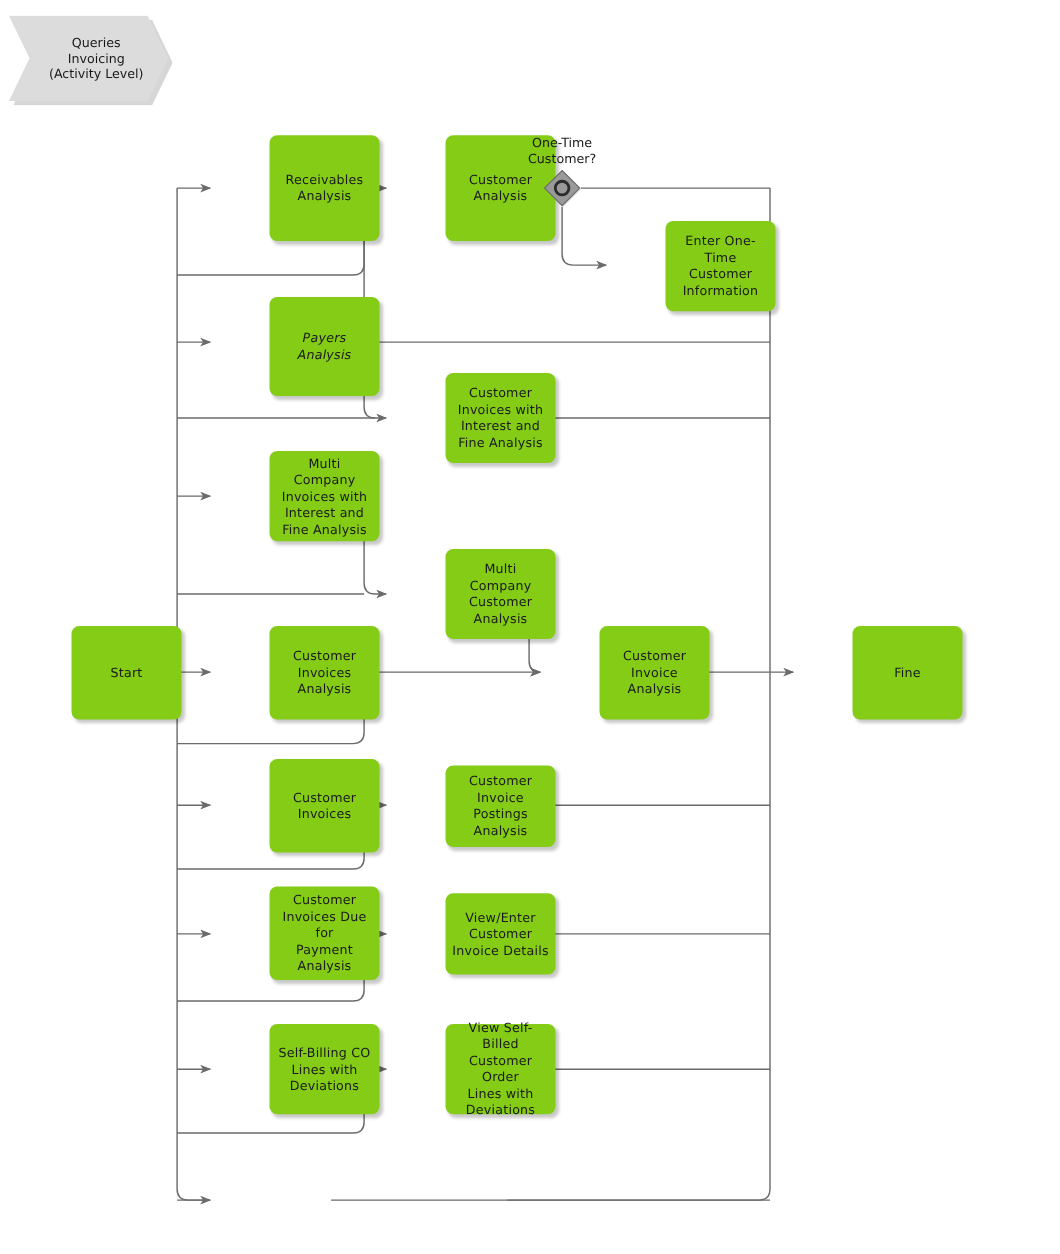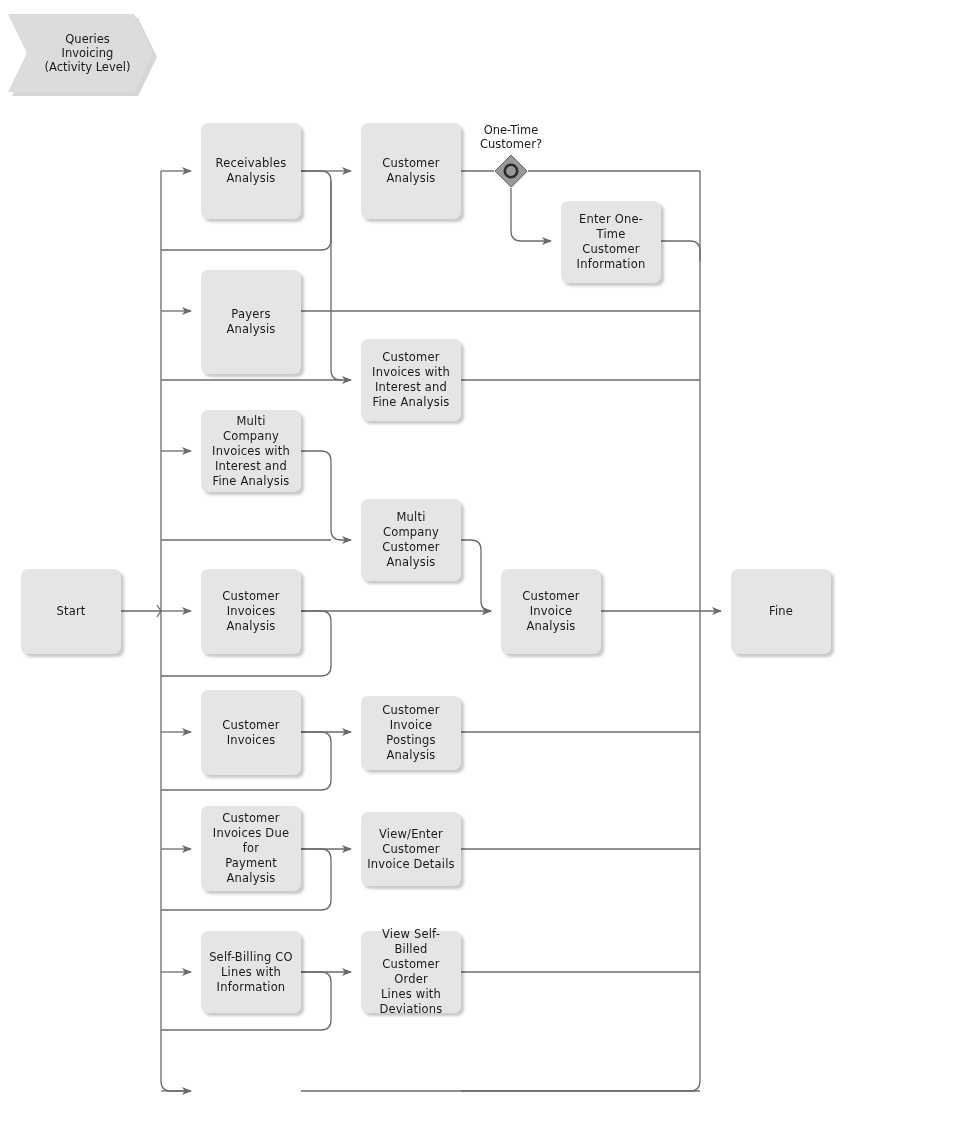--- a/index.html
+++ b/index.html
@@ -34,22 +34,23 @@
     justify-content: center;
     text-align: center;
     color: #1a1a1a;
     font-size: 11.5px;
     line-height: 15px;
     letter-spacing: 0.2px;
     padding: 2px 6px;
     z-index: 3;
   }
   .node.task {
-    background: #e5e5e5;
+    background: #84cc16;
     box-shadow: 3px 3px 3px rgba(0,0,0,0.22);
+    margin-left: 44px;
   }
   .node .lbl {
     white-space: pre-line;
   }
   .banner {
     position: absolute;
     z-index: 3;
     color: #1a1a1a;
     font-size: 11.5px;
     line-height: 14px;
@@ -206,21 +207,21 @@
     <span class="lbl">Customer
 Analysis</span>
   </div>
 
   <div class="node task" style="left:561px; top:201px; width:100px; height:82px;">
     <span class="lbl">Enter One-Time
 Customer
 Information</span>
   </div>
 
-  <div class="node task" style="left:201px; top:270px; width:100px; height:104px;">
+  <div class="node task" style="left:201px; top:270px; width:100px; height:90px;font-style:italic;">
     <span class="lbl">Payers Analysis</span>
   </div>
 
   <div class="node task" style="left:361px; top:339px; width:100px; height:82px;">
     <span class="lbl">Customer
 Invoices with
 Interest and
 Fine Analysis</span>
   </div>
 
@@ -272,21 +273,21 @@
 
   <div class="node task" style="left:361px; top:812px; width:100px; height:74px;">
     <span class="lbl">View/Enter
 Customer
 Invoice Details</span>
   </div>
 
   <div class="node task" style="left:201px; top:931px; width:100px; height:82px;">
     <span class="lbl">Self-Billing CO
 Lines with
-Information</span>
+Deviations</span>
   </div>
 
   <div class="node task" style="left:361px; top:931px; width:100px; height:82px;">
     <span class="lbl">View Self-Billed
 Customer Order
 Lines with
 Deviations</span>
   </div>
 
 

